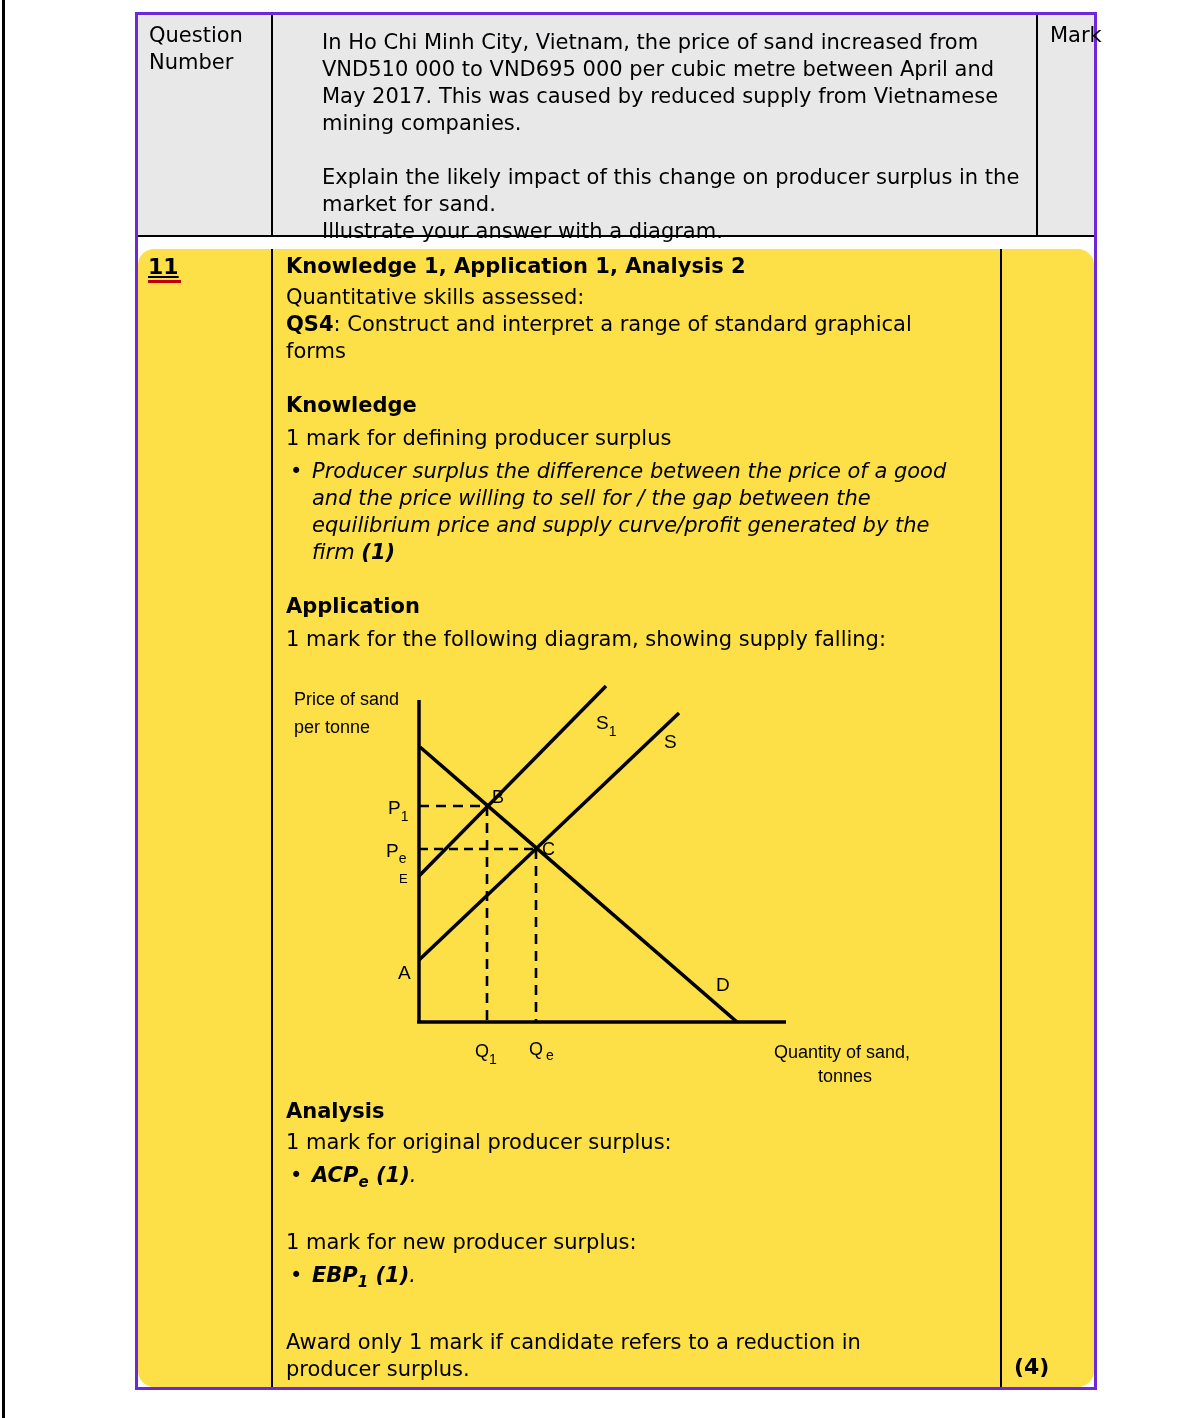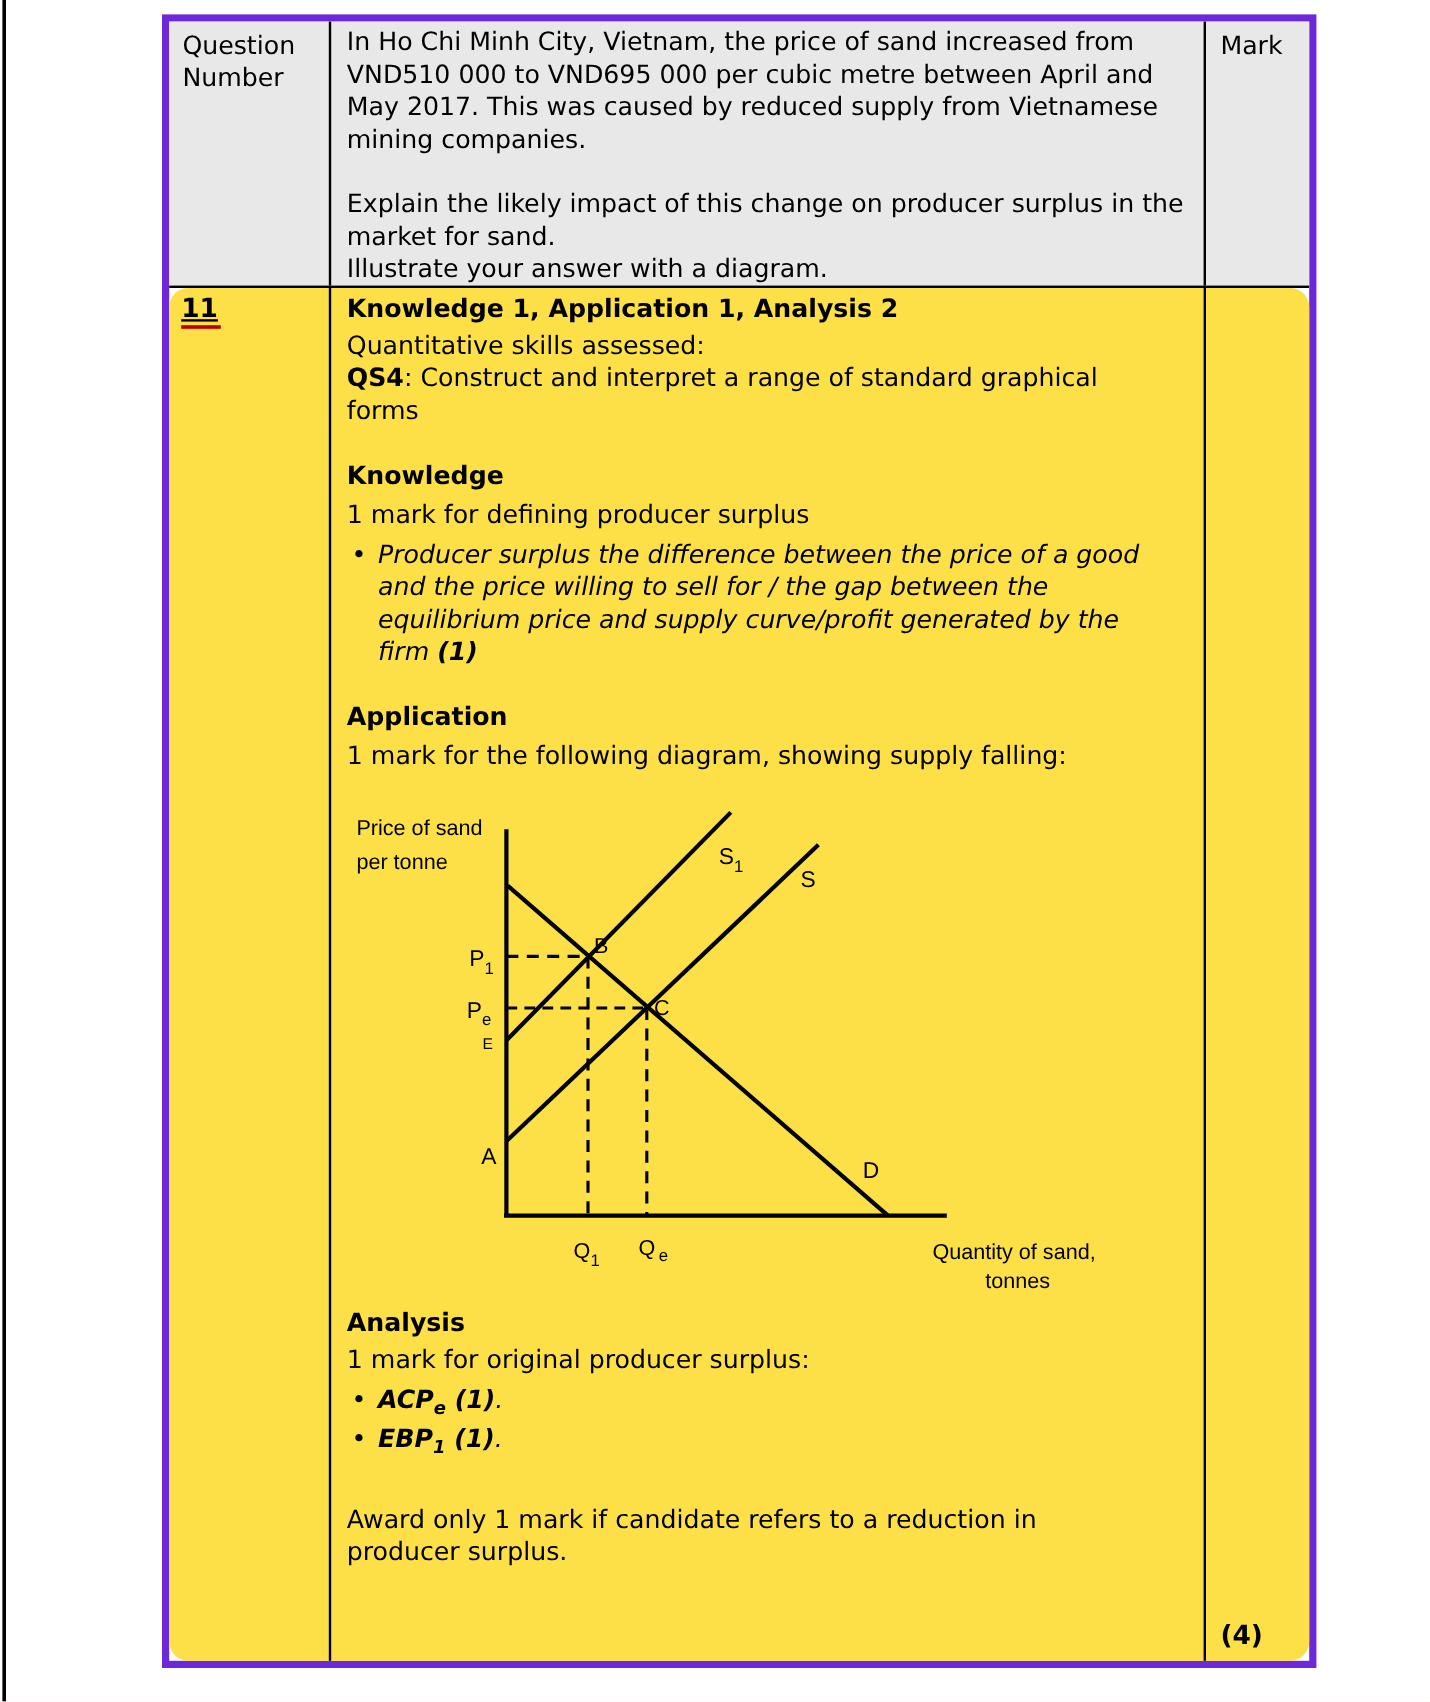--- a/index.html
+++ b/index.html
@@ -5,31 +5,31 @@
   html,body{margin:0;padding:0;background:#ffffff;}
   body{
     width:1192px;height:1418px;position:relative;
     font-family:"DejaVu Sans","Liberation Sans",sans-serif;
     color:#000;
     -webkit-font-smoothing:antialiased;
   }
   .page-edge{position:absolute;left:2px;top:0;width:3px;height:1418px;background:#000;}
   .ms-table{
     position:absolute;left:135px;top:12px;width:962px;height:1378px;
-    border:6px solid #6d28d9;box-sizing:border-box;display:flex;flex-direction:column;
+    border:3px solid #6d28d9;box-sizing:border-box;display:flex;flex-direction:column;gap:12px;
   }
   .row{display:flex;flex-direction:row;box-sizing:border-box;}
   .row.header{min-height:213px;border-bottom:2px solid #000;background:#e8e8e8;}
   .row.answer{flex:1;background:#fde047;border-radius:16px;}
   .cell{box-sizing:border-box;}
   .col-qnum{width:135px;border-right:2px solid #000;flex:none;}
   .col-main{width:729px;border-right:2px solid #000;flex:none;}
   .col-mark{flex:1;}
   .row.header .col-qnum{padding:7px 8px 0 11px;}
-  .row.header .col-main{padding:4px 14px 0 13px;}
+  .row.header .col-main{padding:14px 14px 0 13px;margin-left:36px;}
   .row.header .col-mark{padding:7px 4px 0 12px;}
   .row.answer .col-qnum{padding:6px 6px 0 10px;}
   .row.answer .col-main{padding:4px 14px 4px 13px;}
   .row.answer .col-mark{display:flex;flex-direction:column;justify-content:flex-end;padding:0 4px 8px 12px;}
   p{margin:0;font-size:21px;line-height:27px;}
   .b{font-weight:bold;}
   .qnum-text{
     font-size:22px;font-weight:bold;line-height:24px;display:inline-block;
     text-decoration:underline;border-bottom:3px solid #c00000;padding:0 2px 1px 0;
   }
@@ -124,20 +124,21 @@
         <text x="189" y="380" font-size="18"><tspan>Q</tspan><tspan dy="7" font-size="14">1</tspan></text>
         <text x="243" y="378" font-size="18"><tspan>Q</tspan><tspan dx="3" dy="5" font-size="14">e</tspan></text>
       </svg>
 
       <p class="b gap6">Analysis</p>
       <p class="gap4">1 mark for original producer surplus:</p>
       <div class="bullet">
         <span class="bullet-text"><span class="b"><span>ACP</span><sub>e</sub><span> (1)</span></span><span>.</span></span>
       </div>
 
+      <p class="gap40">1 mark for new producer surplus:</p>
       <div class="bullet">
         <span class="bullet-text"><span class="b"><span>EBP</span><sub>1</sub><span> (1)</span></span><span>.</span></span>
       </div>
 
       <p class="gap40 note-line">Award only 1 mark if candidate refers to a reduction in producer surplus.</p>
     </div>
 
     <div class="cell col-mark">
       <span class="mark-total">(4)</span>
     </div>

